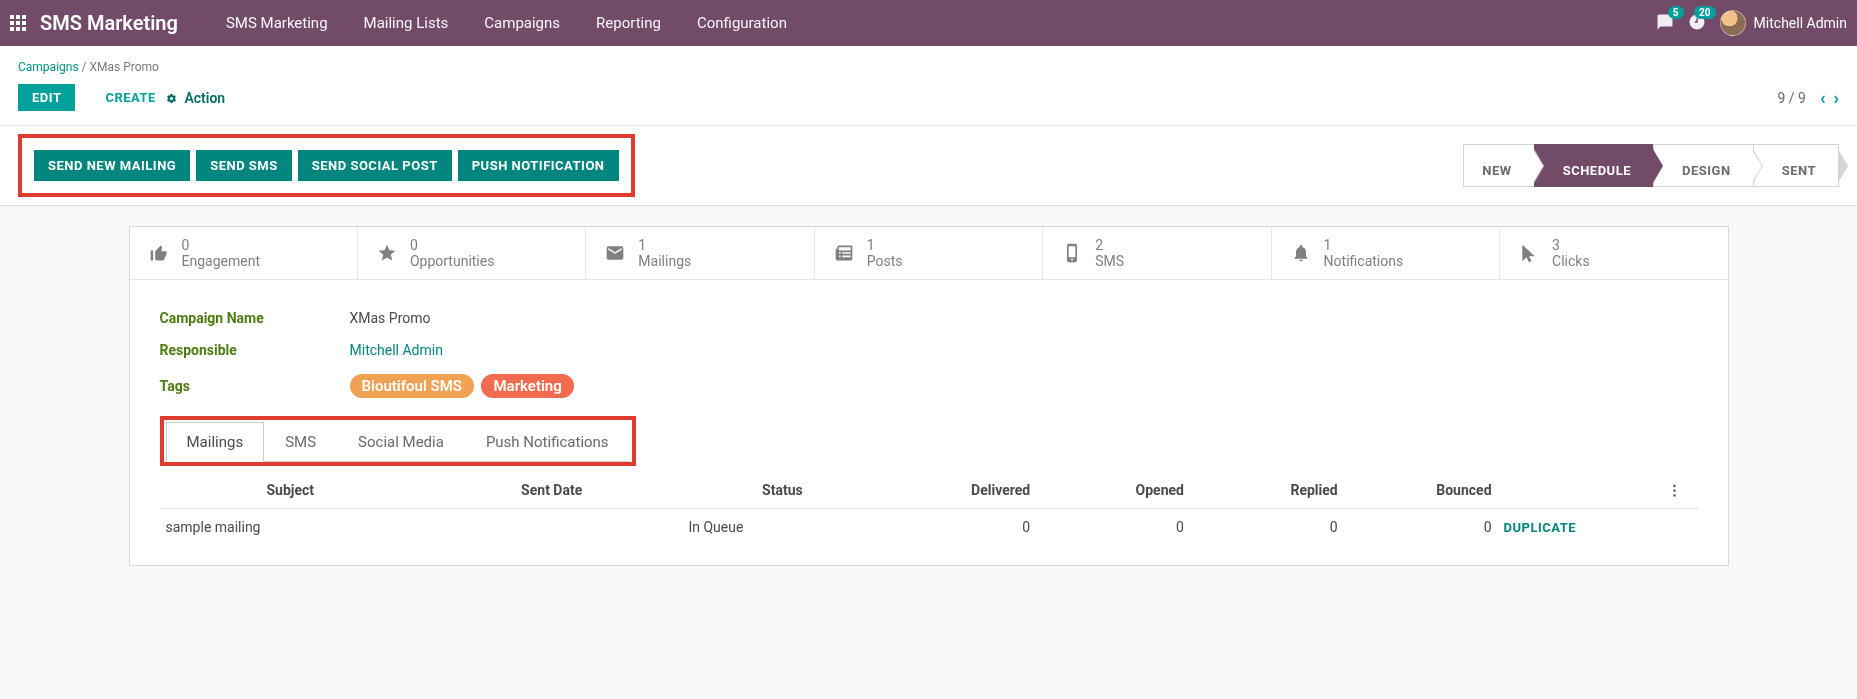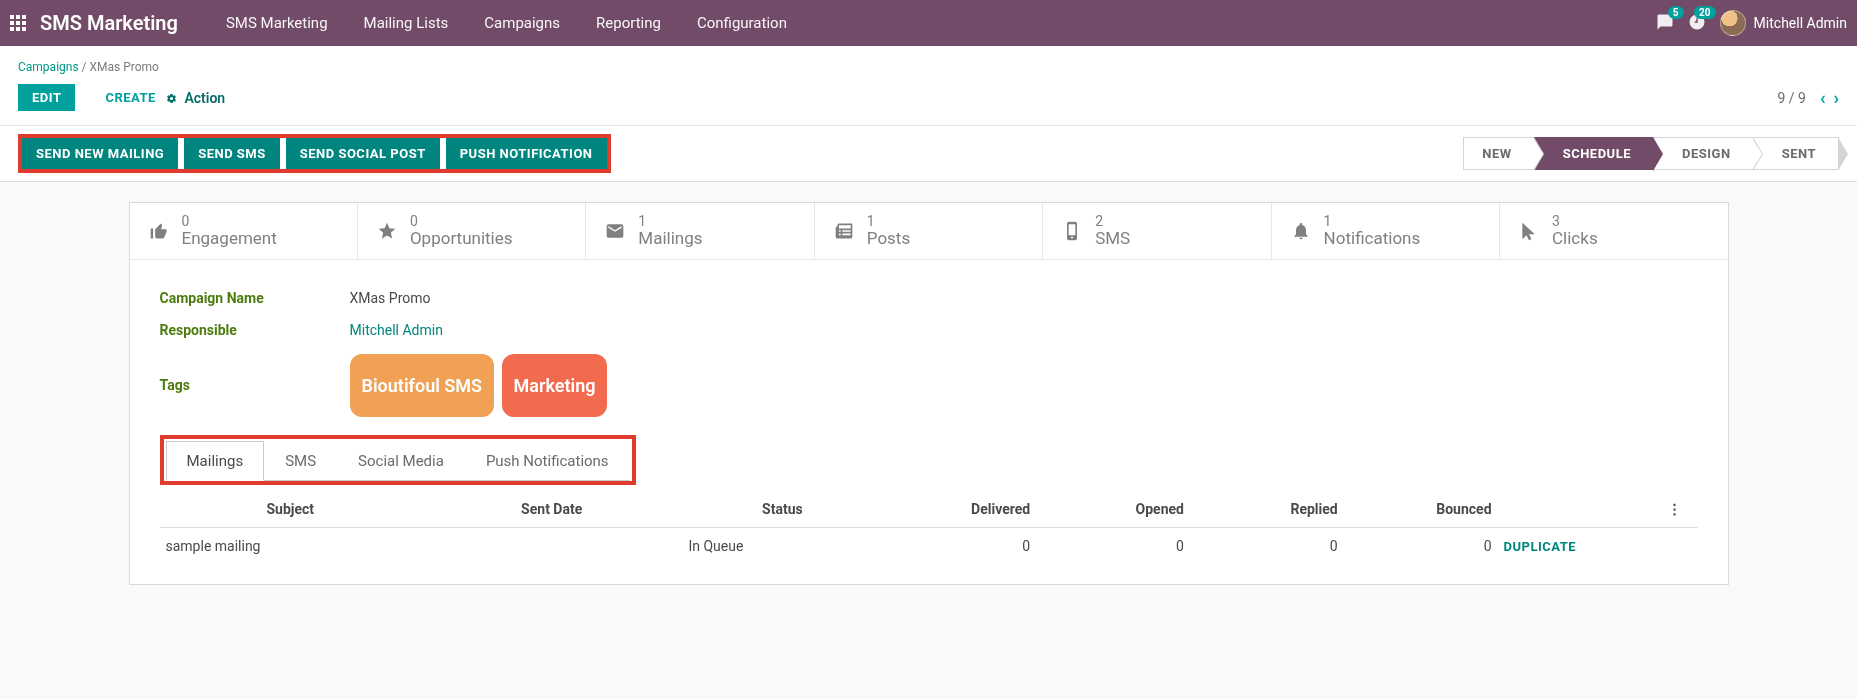--- a/index.html
+++ b/index.html
@@ -29,53 +29,53 @@
   .action-center{flex:1;text-align:left;}
   .action-link{color:#046e6b;font-weight:600;cursor:pointer;font-size:14px;}
   .gear-mini{display:inline-block;width:11px;height:11px;margin-right:4px;vertical-align:-1px;}
   .gear-mini svg{width:11px;height:11px;fill:#046e6b;}
   .pager{display:flex;align-items:center;gap:14px;color:#6b6b6b;font-size:14px;}
   .pager-arrows{display:flex;gap:8px;}
   .pager-arrows span{cursor:pointer;color:#00a09d;font-size:18px;font-weight:700;}
 
   
   .status-bar{display:flex;align-items:stretch;background:#fff;border-bottom:1px solid #ddd;padding:8px 18px;}
-  .cta-group{display:flex;gap:6px;border:4px solid #e03b2f;padding:0;}
+  .cta-group{display:flex;gap:6px;border:4px solid #e03b2f;padding:12px;}
   .cta-btn{background:#00867f;color:#fff;border:none;font-size:13px;font-weight:700;letter-spacing:.5px;padding:8px 14px;cursor:pointer;}
   .status-bar-spacer{flex:1;}
   .stage-bar{display:flex;align-items:center;}
-  .stage{position:relative;padding:8px 22px 8px 28px;border:1px solid #d5d5d5;color:#6b6b6b;font-size:13px;font-weight:700;letter-spacing:.5px;cursor:pointer;background:#fff;margin-left:-1px;}
+  .stage{position:relative;padding:18px 22px 8px 28px;border:1px solid #d5d5d5;color:#6b6b6b;font-size:13px;font-weight:700;letter-spacing:.5px;cursor:pointer;background:#fff;margin-left:-1px;}
   .stage:first-child{padding-left:18px;}
   .stage.active{background:#714b67;color:#fff;border-color:#714b67;}
   .stage::after{content:"";position:absolute;right:-9px;top:0;bottom:0;width:18px;background:inherit;border-right:1px solid #d5d5d5;border-top:1px solid #d5d5d5;transform:skewX(35deg) scaleY(.55) rotate(45deg);transform-origin:center;clip-path:polygon(0 0,100% 50%,0 100%);display:none;}
   .stage::before{content:"";position:absolute;right:-10px;top:50%;transform:translateY(-50%);border-left:10px solid #d5d5d5;border-top:17px solid transparent;border-bottom:17px solid transparent;z-index:1;}
   .stage .arrow-inner{position:absolute;right:-9px;top:50%;transform:translateY(-50%);border-left:10px solid #fff;border-top:16px solid transparent;border-bottom:16px solid transparent;z-index:2;}
   .stage.active .arrow-inner{border-left-color:#714b67;}
   .stage.active::before{border-left-color:#714b67;}
 
   
   .sheet-wrap{padding:20px 34px;}
   .sheet{background:#fff;border:1px solid #d9d9d9;max-width:1600px;margin:0 auto;}
   .stat-row{display:flex;border-bottom:1px solid #e7e7e7;}
   .stat{flex:1;display:flex;align-items:center;gap:12px;padding:10px 18px;border-right:1px solid #e7e7e7;cursor:pointer;color:#808080;}
   .stat:last-child{border-right:none;}
   .stat-icon{width:22px;height:22px;display:flex;align-items:center;justify-content:center;}
   .stat-icon svg{width:20px;height:20px;fill:#808080;}
   .stat-text{line-height:1.15;}
   .stat-num{font-size:14px;color:#808080;}
-  .stat-label{font-size:17px;color:#808080;}
+  .stat-label{font-size:14px;color:#808080;}
   .stat.more{justify-content:center;gap:6px;}
   .caret-down{width:0;height:0;border-left:4px solid transparent;border-right:4px solid transparent;border-top:5px solid #a0a0a0;}
 
   .form-body{padding:22px 30px 10px 30px;}
   .field-row{display:flex;align-items:center;padding:8px 0;}
   .field-label{width:190px;font-weight:700;color:#4d7c0f;font-size:14px;}
   .field-val{font-size:14px;color:#4a4a4a;}
   .field-val.link{color:#00867f;cursor:pointer;}
-  .tag{display:inline-block;border-radius:12px;color:#fff;font-size:18px;font-weight:600;padding:21px 12px;margin-right:4px;}
+  .tag{display:inline-block;border-radius:12px;color:#fff;font-size:15px;font-weight:600;padding:3px 12px;margin-right:4px;}
   .tag.t1{background:#f0a154;}
   .tag.t2{background:#f26b4e;}
 
   
   .inner-tab-wrap{padding:0 30px 20px 30px;}
   .inner-tabs-box{border:4px solid #e03b2f;padding:2px 2px 0 2px;display:inline-block;}
   .inner-tabs{display:flex;border-bottom:1px solid #ccc;}
   .inner-tab{padding:10px 20px;border:1px solid transparent;border-bottom:none;color:#6b6b6b;font-size:15px;cursor:pointer;background:#fff;}
   .inner-tab.active{border-color:#ccc;border-bottom:1px solid #fff;margin-bottom:-1px;color:#4a4a4a;}
 

